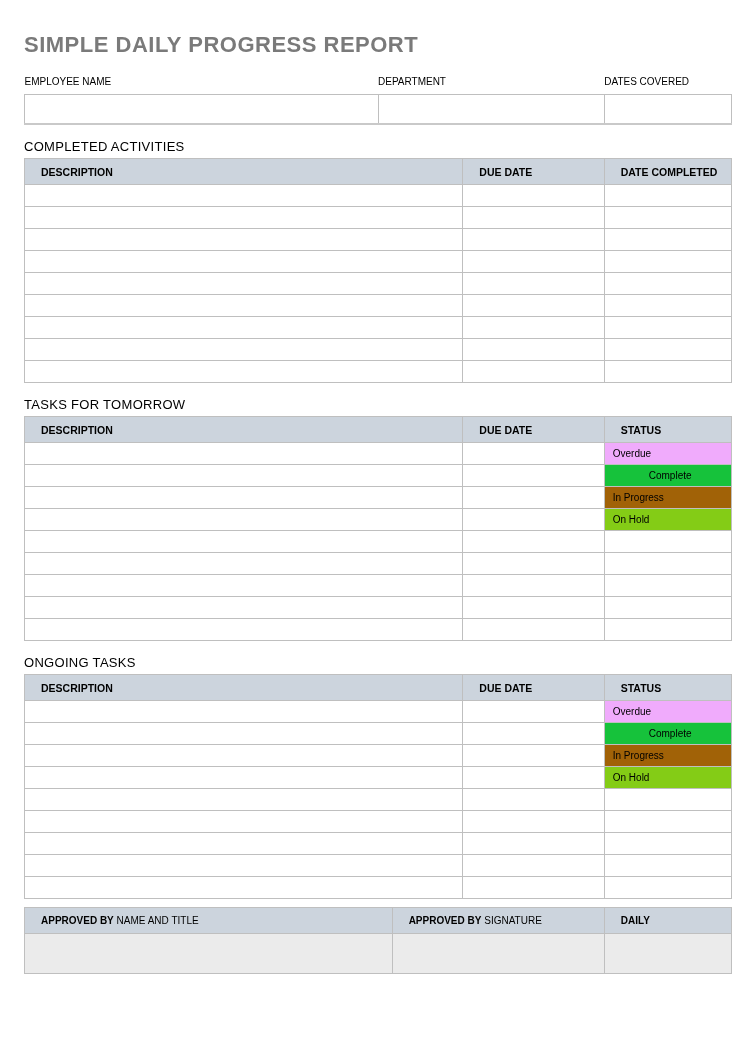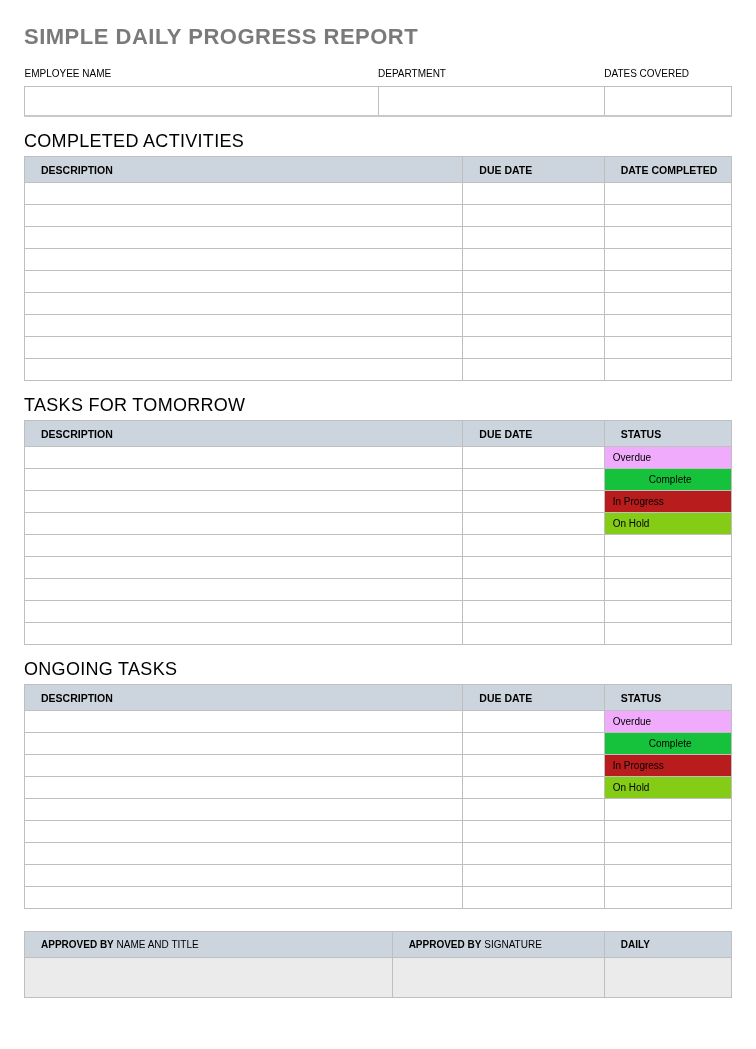--- a/index.html
+++ b/index.html
@@ -9,24 +9,24 @@
     padding: 20px 24px;
     background: #fff;
     color: #000;
     width: 756px;
   }
   h1.title {
     font-size: 22px;
     font-weight: bold;
     letter-spacing: 0.5px;
     color: #7a7a7a;
-    margin: 4px 0 14px 0;
+    margin: 12px 0 14px 0;
   }
   .section-title {
-    font-size: 18px;
+    font-size: 13px;
     font-weight: normal;
     letter-spacing: 0.3px;
     margin: 14px 0 4px 0;
   }
   table {
     border-collapse: collapse;
     width: 100%;
     table-layout: fixed;
   }
   th, td {
@@ -53,30 +53,30 @@
     background: transparent;
   }
   .info-table td {
     background: #fff;
     height: 30px;
   }
   .info-table { border-bottom: 2px solid #c9c9c9; }
   
   .status-overdue   { background: #f0abfc; }
   .status-complete  { background: #16c23b; padding-left: 44px; }
-  .status-inprogress{ background: #b91c1c; }
+  .status-inprogress{ background: #a16207; }
   .status-onhold    { background: #84cc16; }
   
   .approval th.hdr { font-weight: normal; font-size:10px; }
   .approval th.hdr .bold { font-weight: bold; }
   .approval td {
     background: #ebebeb;
     height: 40px;
   }
-  .approval { margin-top: 22px; }
+  .approval { margin-top: 8px; }
 </style>
 </head>
 <body>
 
 <h1 class="title">SIMPLE DAILY PROGRESS REPORT</h1>
 
 <table class="info-table">
   <colgroup>
       <col style="width:50%">
       <col style="width:32%">

